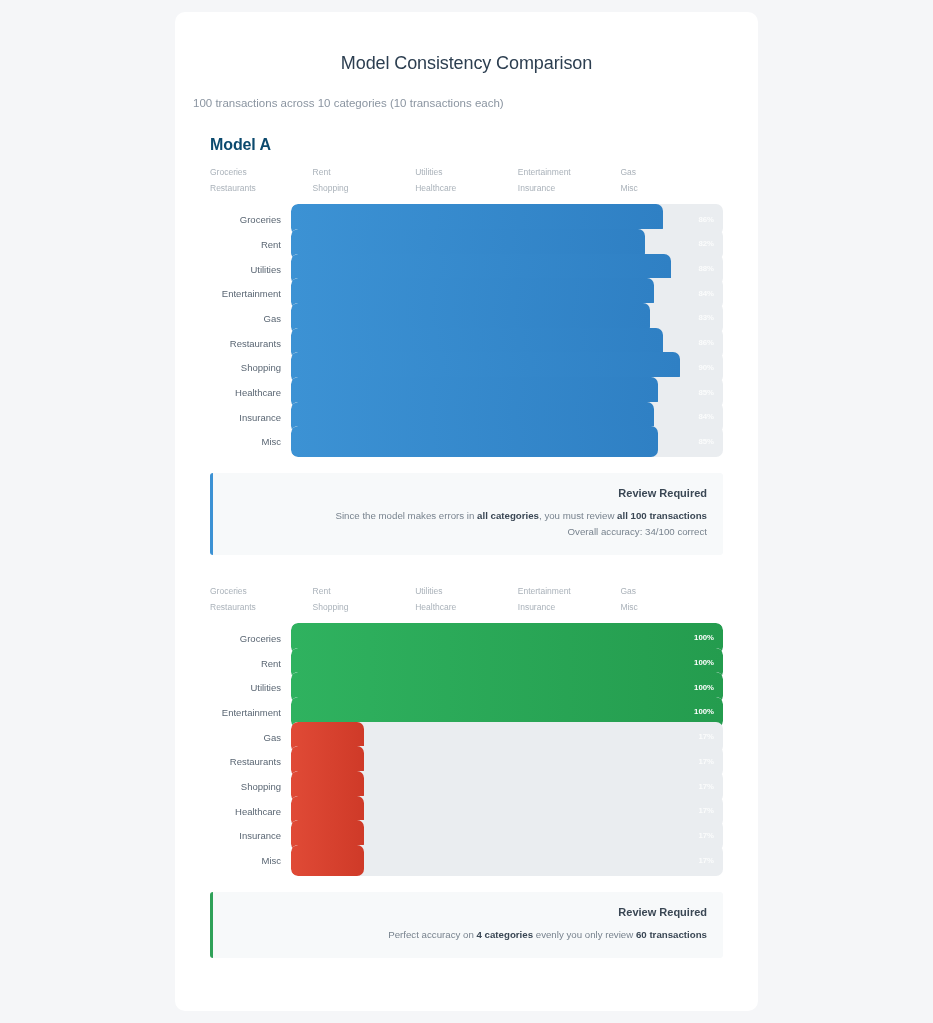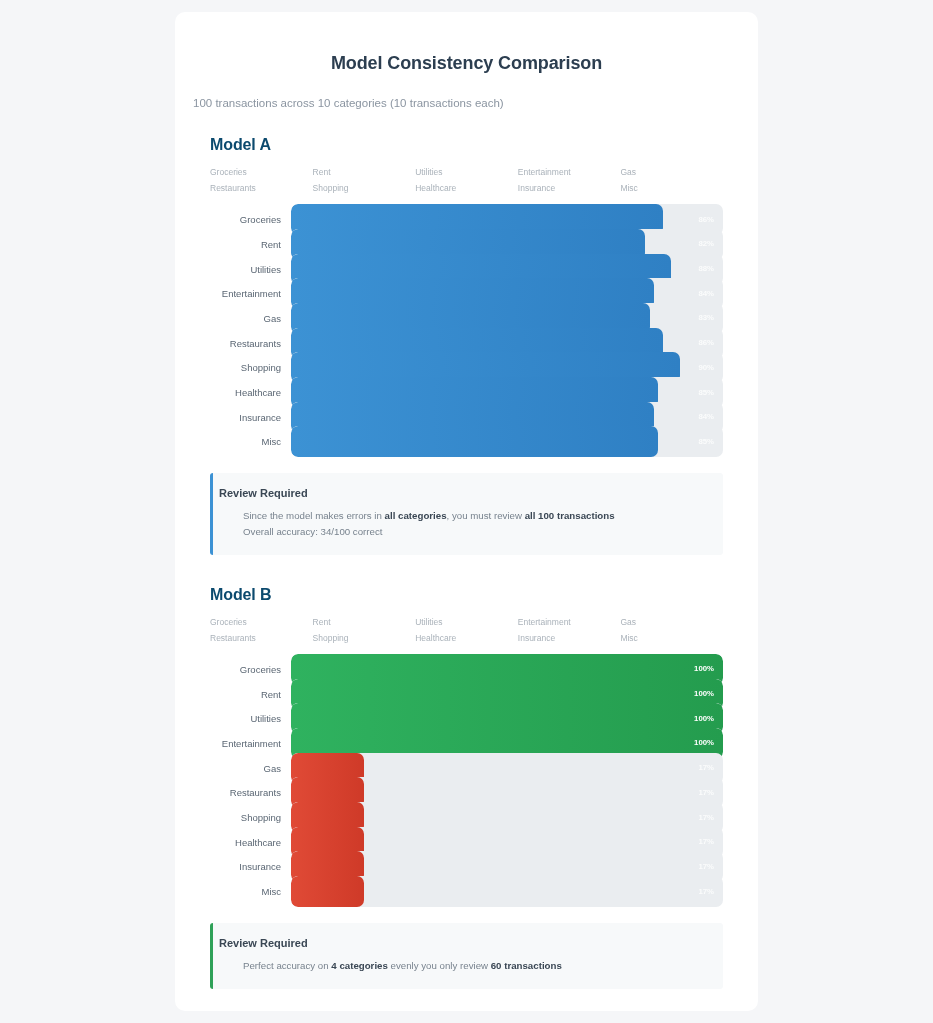--- a/index.html
+++ b/index.html
@@ -25,21 +25,21 @@
     width: 583px;
     height: 999px;
     padding: 30px 18px 24px 18px;
     overflow: hidden;
   }
 
   
   .main-title {
     text-align: center;
     font-size: 18px;
-    font-weight: bold;
+    font-weight: normal;
     color: #2c3e50;
     letter-spacing: -0.1px;
     margin-top: 11px;
   }
   .main-subtitle {
     text-align: left;
     font-size: 11.5px;
     color: #8b95a1;
     margin-top: 23px;
   }
@@ -121,20 +121,21 @@
   }
   .bar-value.outside { color: #fbfcfc; }
 
   
   .callout {
     margin-top: 19px;
     background: #f7f9fa;
     border-left: 3px solid #3c92d4;
     border-radius: 3px;
     padding: 14px 16px 15px 6px;
+    text-align: right;
   }
   .callout.green-accent { border-left-color: #2fa158; }
 
   .callout-title {
     font-size: 11px;
     font-weight: bold;
     color: #3a4754;
     margin-bottom: 9px;
   }
   .callout-line {
@@ -246,21 +247,20 @@
       <div class="callout">
         <div class="callout-title">Review Required</div>
         <div class="callout-line">
           <span>Since the model makes errors in </span><b>all categories</b><span>, you must review </span><b>all 100 transactions</b>
         </div>
         <div class="callout-line">Overall accuracy: 34/100 correct</div>
       </div>
     </div>
 
     <div class="model-section second">
-      <div class="model-title">Model B</div>
 
       <div class="legend" id="legend-b">
           <div class="legend-item">Groceries</div>
           <div class="legend-item">Rent</div>
           <div class="legend-item">Utilities</div>
           <div class="legend-item">Entertainment</div>
           <div class="legend-item">Gas</div>
           <div class="legend-item">Restaurants</div>
           <div class="legend-item">Shopping</div>
           <div class="legend-item">Healthcare</div>

